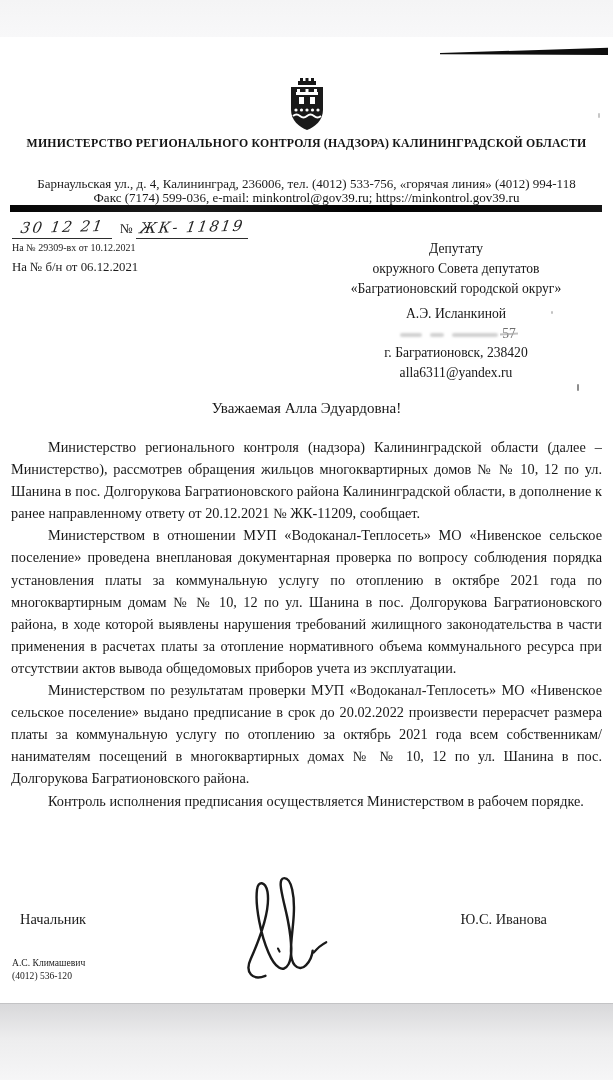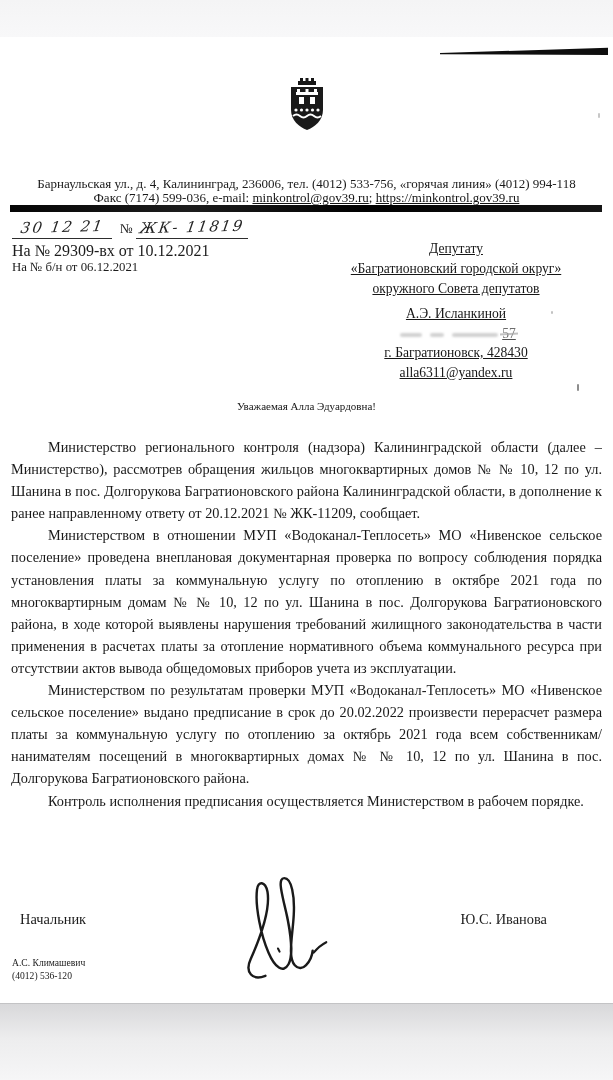--- a/index.html
+++ b/index.html
@@ -12,44 +12,44 @@
   .paper{position:absolute;left:0;top:37px;width:613px;height:966px;background:#fff;}
   .abs{position:absolute;}
   .center{left:0;width:613px;text-align:center;}
   .taper-line{position:absolute;left:440px;top:10px;width:168px;height:10px;}
   .emblem{position:absolute;left:283px;top:41px;width:48px;height:54px;}
   .ministry{top:99px;font-size:11.8px;font-weight:600;letter-spacing:.2px;color:#141414;}
   .department{top:120px;font-size:12.6px;font-weight:bold;color:#101010;}
   .addr{font-size:13px;color:#1a1a1a;}
   .addr1{top:139px;}
   .addr2{top:153px;}
-  .ulink{text-decoration:underline;color:#141414;cursor:pointer;}
+  .ulink{color:#141414;cursor:pointer;}
   .divider{position:absolute;left:10px;top:168px;width:592px;height:7px;
            background:linear-gradient(90deg,#050505,#1d1d1d 30%,#000 60%,#161616);}
   .reg-row{position:absolute;left:12px;top:181px;width:280px;height:24px;font-size:13px;}
   .hw{font-style:italic;font-family:"DejaVu Serif",serif;color:#262626;
       display:inline-block;transform:skewX(-10deg) rotate(-1.5deg);font-size:15px;letter-spacing:2px;}
   .hw-date-box{position:absolute;left:0;top:0;width:100px;border-bottom:1.4px solid #2d2d2d;
                height:20px;text-align:center;}
   .no-sign{position:absolute;left:108px;top:3px;font-size:13.5px;color:#1a1a1a;}
   .hw-num-box{position:absolute;left:124px;top:0;width:112px;border-bottom:1.4px solid #2d2d2d;
                height:20px;text-align:center;}
-  .ref1{top:205px;left:12px;font-size:16px;}
+  .ref1{top:205px;left:12px;font-size:10px;}
   .ref2{top:223px;left:12px;font-size:12.8px;}
   .recipient{position:absolute;left:318px;top:202px;width:276px;text-align:center;
-             font-size:13.6px;line-height:20px;color:#161616;text-decoration:underline;}
+             font-size:13.6px;line-height:20px;color:#161616;}
   .recipient .gap1{margin-top:5px;}
   .recipient .gap2{position:relative;height:19px;}
   .redact-frag{display:inline-block;background:#9b9b9b;opacity:.45;filter:blur(1.2px);
                height:4px;border-radius:2px;vertical-align:middle;margin:0 4px;}
   .f1{width:22px;} .f2{width:14px;} .f3{width:46px;}
   .redact-57{opacity:.75;color:#3c3c3c;filter:blur(.4px);position:relative;}
   .redact-57::after{content:"";position:absolute;left:-2px;right:-2px;top:45%;height:2px;
                     background:#8a8a8a;opacity:.7;transform:rotate(-3deg);}
-  .greeting{top:363px;font-size:11px;color:#161616;}
+  .greeting{top:363px;font-size:15px;color:#161616;}
   .body-text{position:absolute;left:11px;top:399px;width:591px;
              font-size:14.3px;line-height:22.1px;text-align:justify;color:#191919;}
   .body-text p{margin:0;text-indent:37px;}
   .sig-pos{top:874px;left:20px;font-size:14.4px;}
   .sig-name{position:absolute;top:874px;right:66px;font-size:14.4px;}
   .sig-svg{position:absolute;left:236px;top:838px;width:105px;height:105px;}
   .executor{position:absolute;left:12px;top:920px;font-size:9.6px;line-height:12.5px;color:#222;}
   .speck{position:absolute;background:#8f8f8f;border-radius:1px;}
   .sp1{left:598px;top:76px;width:2px;height:5px;opacity:.5;}
   .sp2{left:551px;top:274px;width:2px;height:3px;opacity:.55;}
@@ -83,45 +83,46 @@
         <rect x="27" y="19" width="5" height="7" fill="#fff"></rect>
         <circle cx="13" cy="32" r="1.6" fill="#fff"></circle>
         <circle cx="18.5" cy="32" r="1.6" fill="#fff"></circle>
         <circle cx="24" cy="32" r="1.6" fill="#fff"></circle>
         <circle cx="29.5" cy="32" r="1.6" fill="#fff"></circle>
         <circle cx="35" cy="32" r="1.6" fill="#fff"></circle>
         <path d="M10,38 q3.5,-3 7,0 q3.5,3 7,0 q3.5,-3 7,0 q3.5,3 7,0" stroke="#fff" stroke-width="2" fill="none"></path>
       </svg>
     </div>
 
+    <div class="abs center ministry">МИНИСТЕРСТВО РЕГИОНАЛЬНОГО КОНТРОЛЯ (НАДЗОРА) КАЛИНИНГРАДСКОЙ ОБЛАСТИ</div>
     <div class="abs center addr addr1">Барнаульская ул., д. 4, Калининград, 236006, тел. (4012) 533-756, «горячая линия» (4012) 994-118</div>
     <div class="abs center addr addr2">
       <span>Факс (7174) 599-036, e-mail: </span><span class="ulink">minkontrol@gov39.ru</span><span>; </span><span class="ulink">https://minkontrol.gov39.ru</span>
     </div>
 
     <div class="divider"></div>
 
     <div class="reg-row">
       <span class="hw-date-box"><span class="hw">30 12 21</span></span>
       <span class="no-sign">№</span>
       <span class="hw-num-box"><span class="hw">ЖК- 11819</span></span>
     </div>
 
     <div class="abs ref1">На  № 29309-вх от 10.12.2021</div>
     <div class="abs ref2">На № б/н от 06.12.2021</div>
 
     <div class="recipient">
       <div>Депутату</div>
+      <div>окружного Совета депутатов</div>
       <div>«Багратионовский городской округ»</div>
-      <div>окружного Совета депутатов</div>
       <div class="gap1">А.Э. Исланкиной</div>
       <div class="gap2">
         <span class="redact-frag f1"></span><span class="redact-frag f2"></span><span class="redact-frag f3"></span><span class="redact-57">57</span>
       </div>
-      <div>г. Багратионовск, 428430</div>
+      <div>г. Багратионовск, 238420</div>
       <div>alla6311@yandex.ru</div>
     </div>
 
     <div class="abs center greeting">Уважаемая Алла Эдуардовна!</div>
 
     <div class="body-text">
       <p>Министерство регионального контроля (надзора) Калининградской области (далее – Министерство), рассмотрев обращения жильцов многоквартирных домов № № 10, 12 по ул. Шанина в пос. Долгорукова Багратионовского района Калининградской области, в дополнение к ранее направленному ответу от 20.12.2021 № ЖК-11209, сообщает.</p>
       <p>Министерством в отношении МУП «Водоканал-Теплосеть» МО «Нивенское сельское поселение» проведена внеплановая документарная проверка по вопросу соблюдения порядка установления платы за коммунальную услугу по отоплению в октябре 2021 года по многоквартирным домам № № 10, 12 по ул. Шанина в пос. Долгорукова Багратионовского района, в ходе которой выявлены нарушения требований жилищного законодательства в части применения в расчетах платы за отопление нормативного объема коммунального ресурса при отсутствии актов вывода общедомовых приборов учета из эксплуатации.</p>
       <p>Министерством по результатам проверки МУП «Водоканал-Теплосеть» МО «Нивенское сельское поселение» выдано предписание в срок до 20.02.2022 произвести перерасчет размера платы за коммунальную услугу по отоплению за октябрь 2021 года всем собственникам/нанимателям посещений в многоквартирных домах № № 10, 12 по ул. Шанина в пос. Долгорукова Багратионовского района.</p>
       <p>Контроль исполнения предписания осуществляется Министерством в рабочем порядке.</p>

